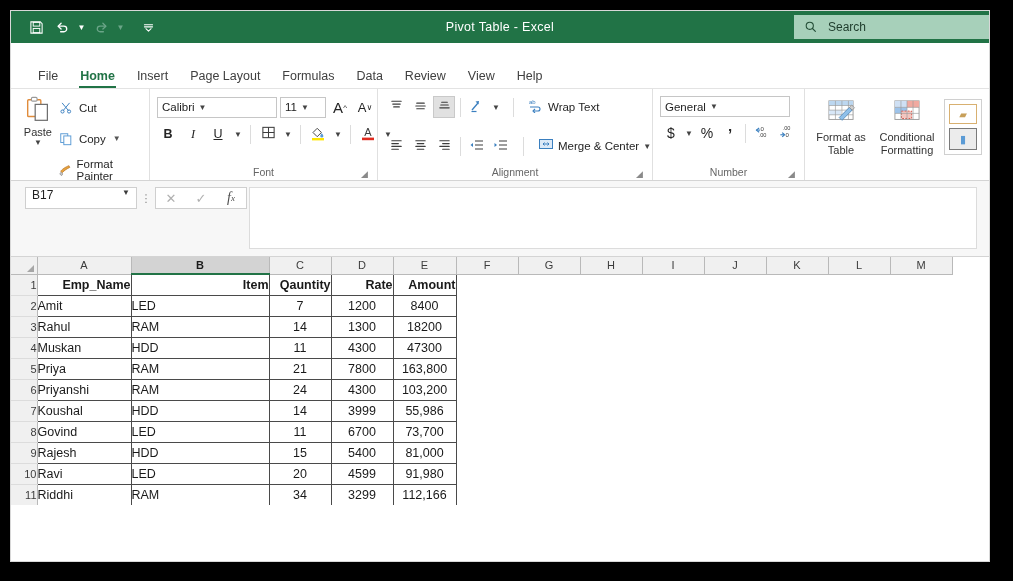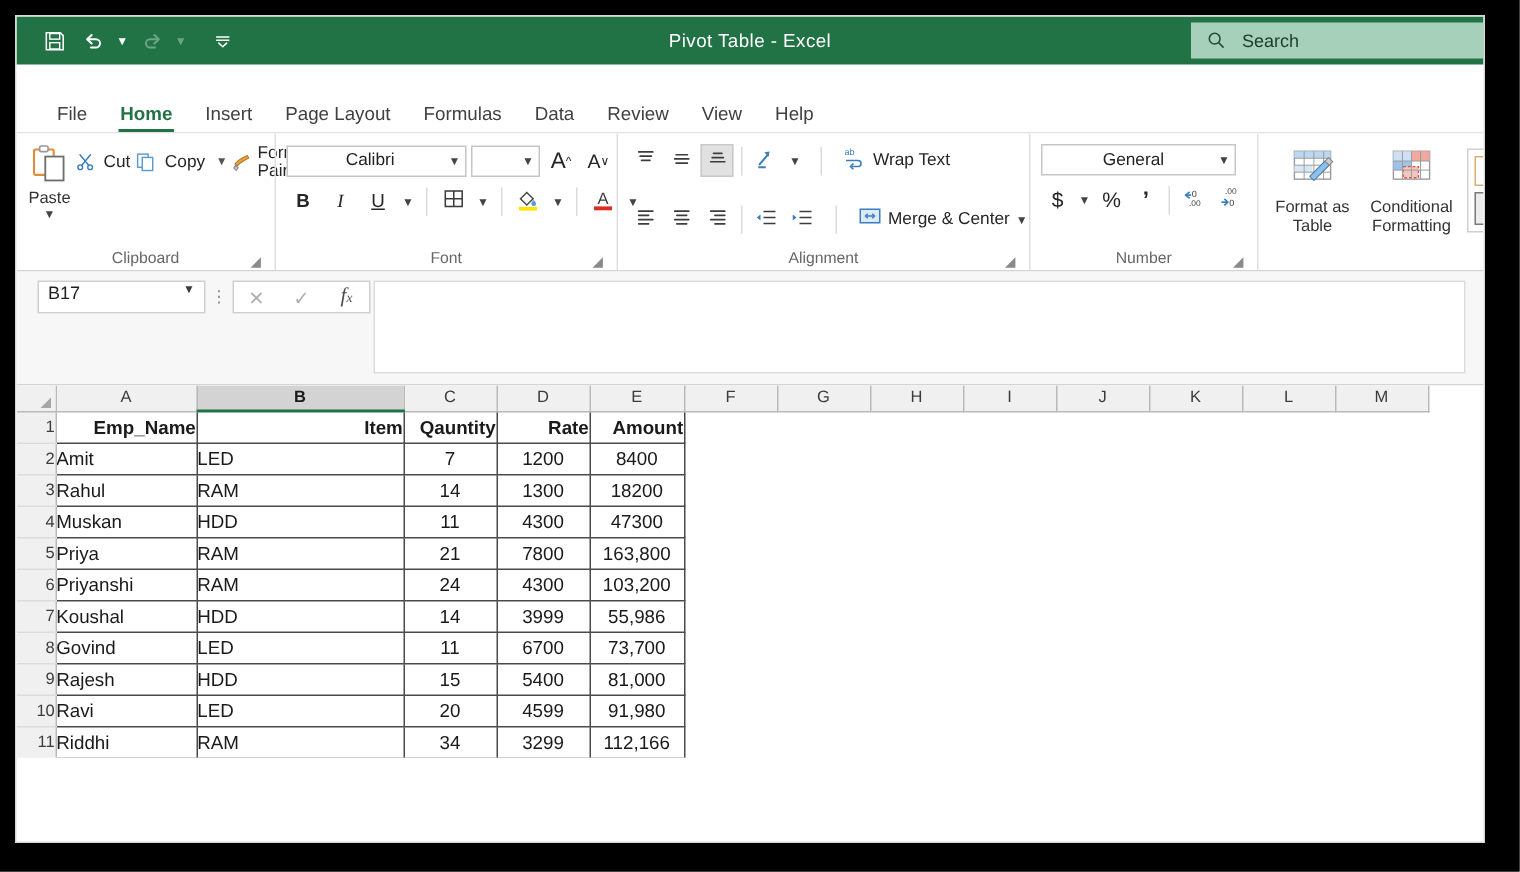--- a/index.html
+++ b/index.html
@@ -124,39 +124,38 @@
 
   
   .paste-col {
     width: 46px;
     display: flex; flex-direction: column; align-items: center;
     padding-top: 2px;
   }
   .paste-icon { width: 30px; height: 30px; }
   .paste-label { font-size: 11px; color: #333; margin-top: 1px; }
   .paste-caret { font-size: 8px; color: #444; line-height: 8px; margin-top: 1px;}
-  .clip-list { display: flex; flex-direction: row; padding-top: 5px; gap: 2px; }
+  .clip-list { display: flex; flex-direction: column; padding-top: 5px; gap: 12px; }
   .clip-item { display: flex; align-items: center; gap: 4px; height: 19px; }
   .clip-item .ci { width: 17px; display: flex; justify-content: center; }
   .clip-item .cl { font-size: 11.5px; color: #262626; }
   .clip-item .cc { font-size: 8px; color: #555; margin-left: 3px; }
 
   
   .row { display: flex; align-items: center; gap: 3px; }
   .fontrow1 { margin-bottom: 5px; }
   .combo {
     height: 21px;
     border: 1px solid #c6c6c6;
     background: #fff;
     display: flex; align-items: center;
-    padding: 0 3px 0 21px;
+    padding: 0 3px 0 4px;
     font-size: 11.5px;
     color: #222;
-    justify-content: flex-end;
-    gap: 32px;
+    justify-content: flex-start;
   }
   .combo .cv { white-space: nowrap; overflow: hidden; }
   .combo .ca { font-size: 8px; color: #444; padding-left: 4px; }
   .font-name { width: 120px; }
   .font-size { width: 46px; }
   .btn {
     height: 22px; min-width: 22px;
     display: flex; align-items: center; justify-content: center;
     font-size: 12.5px;
     color: #252525;

